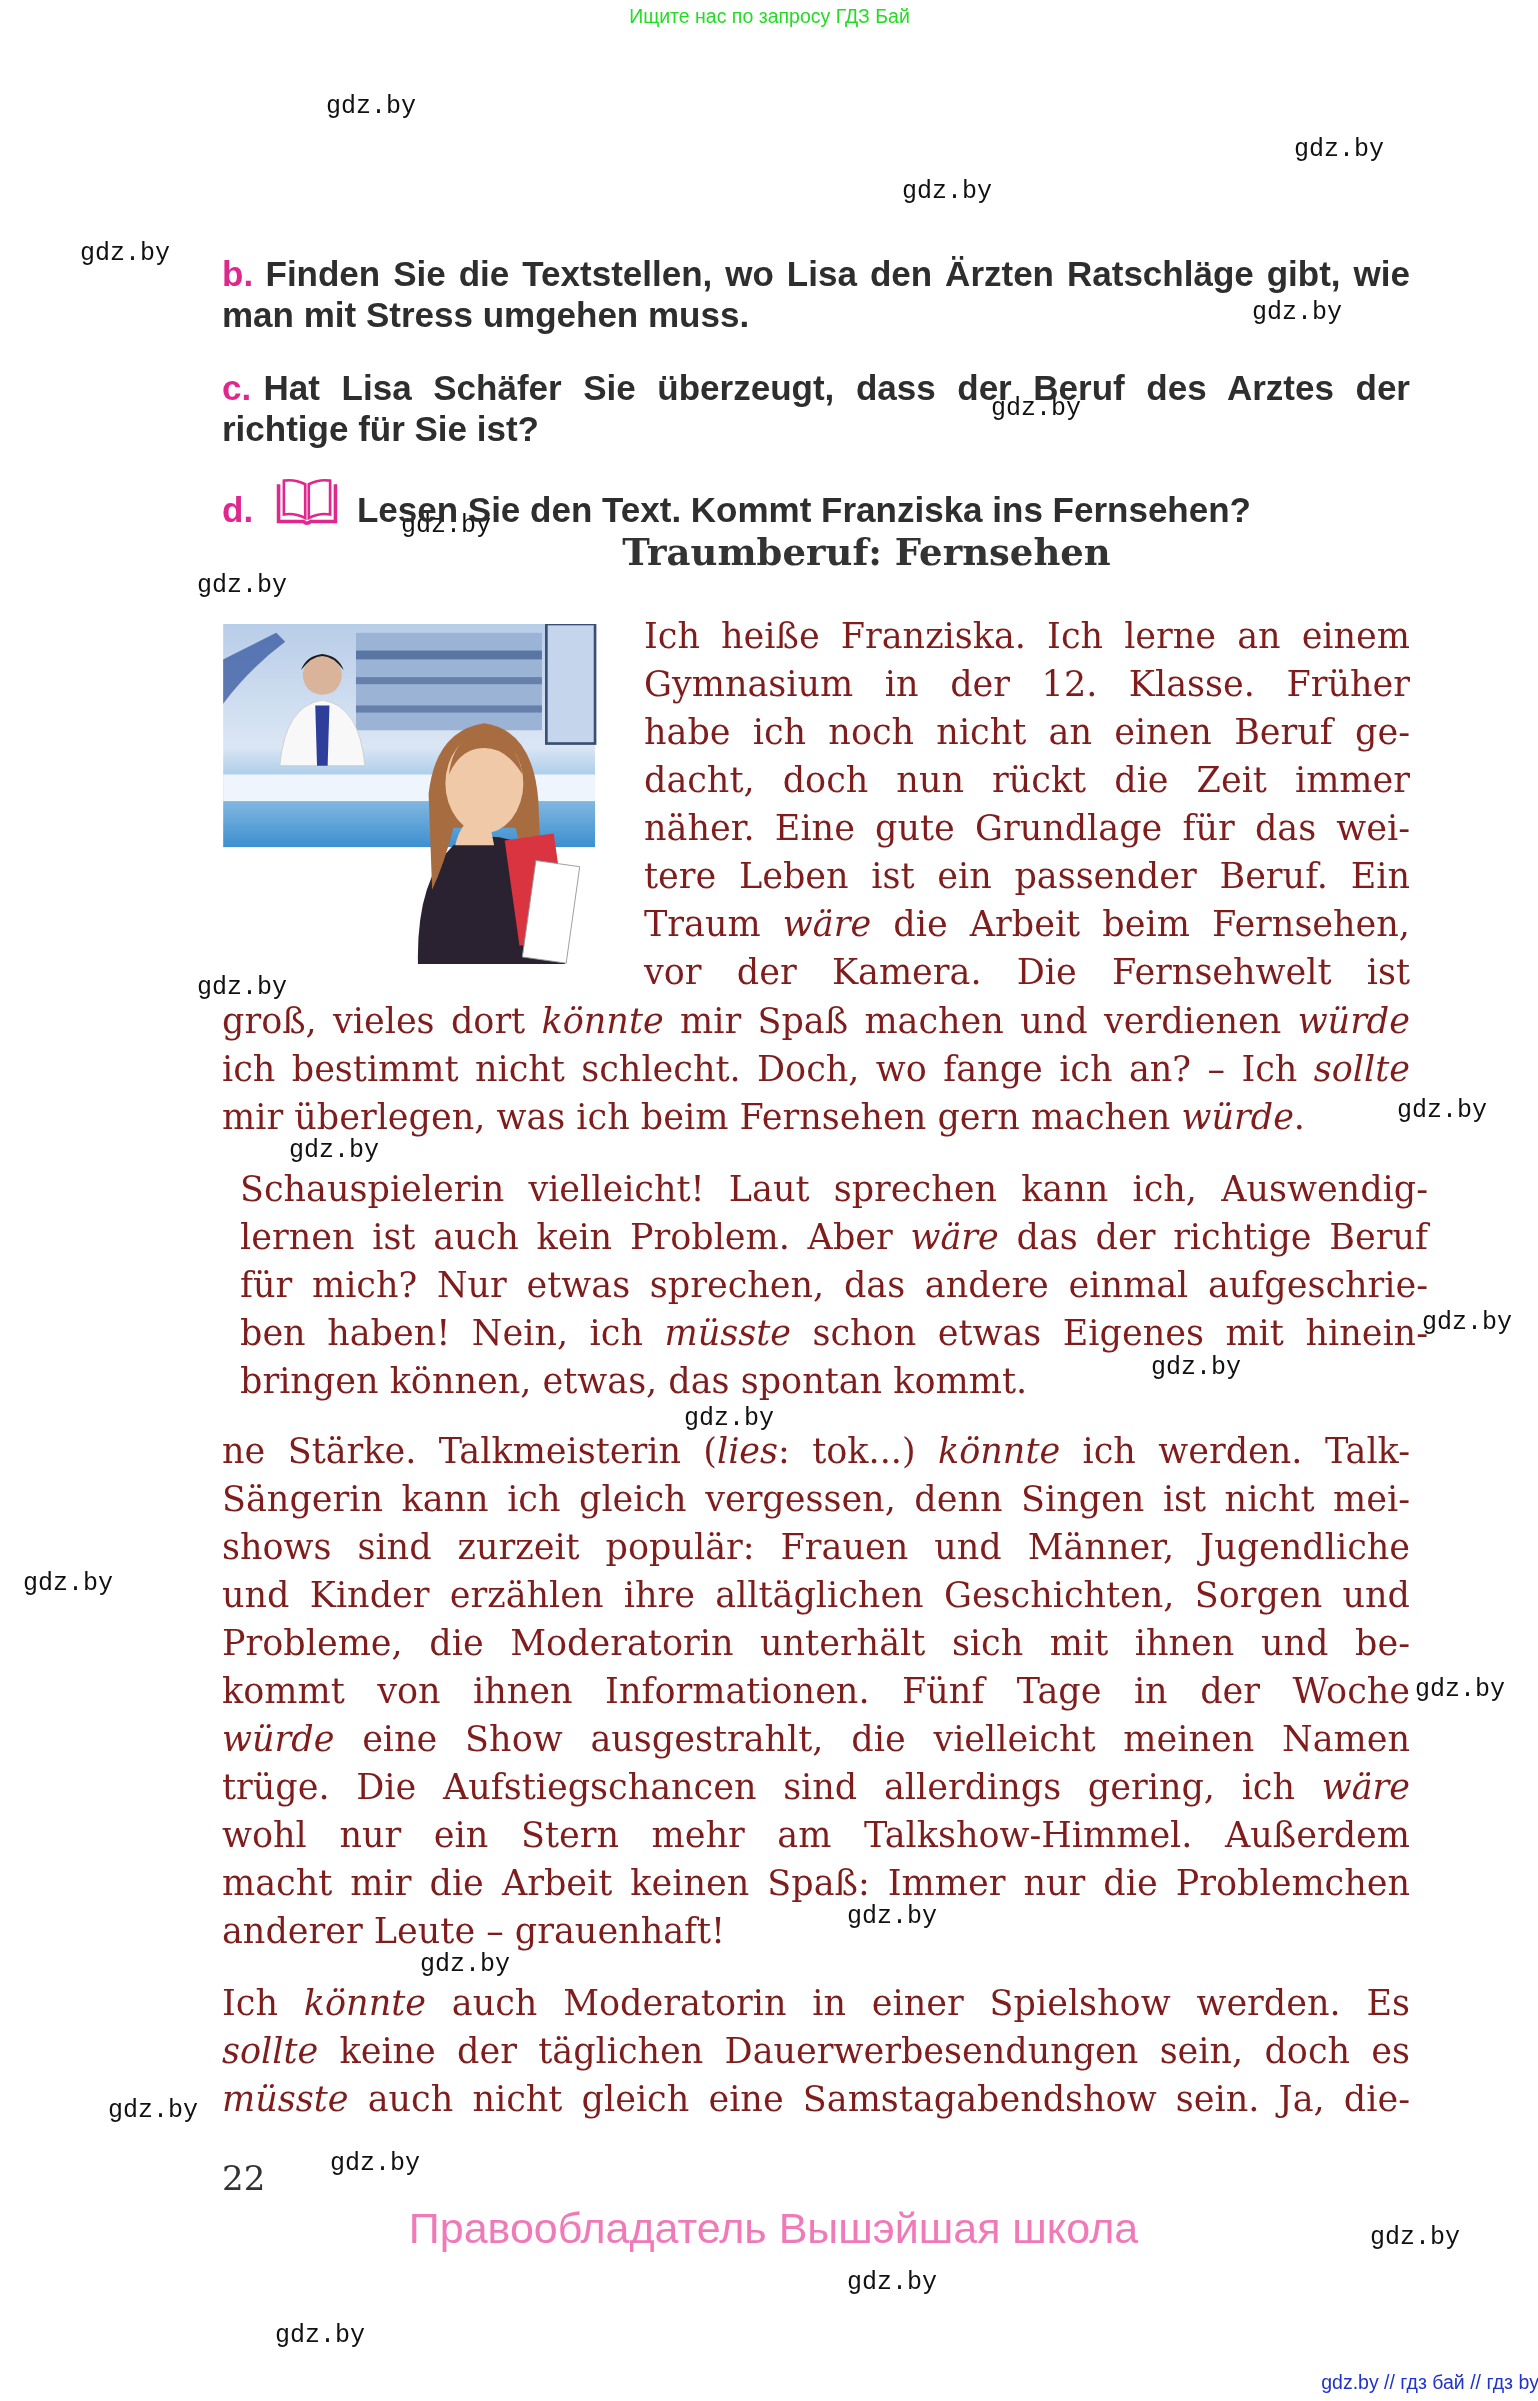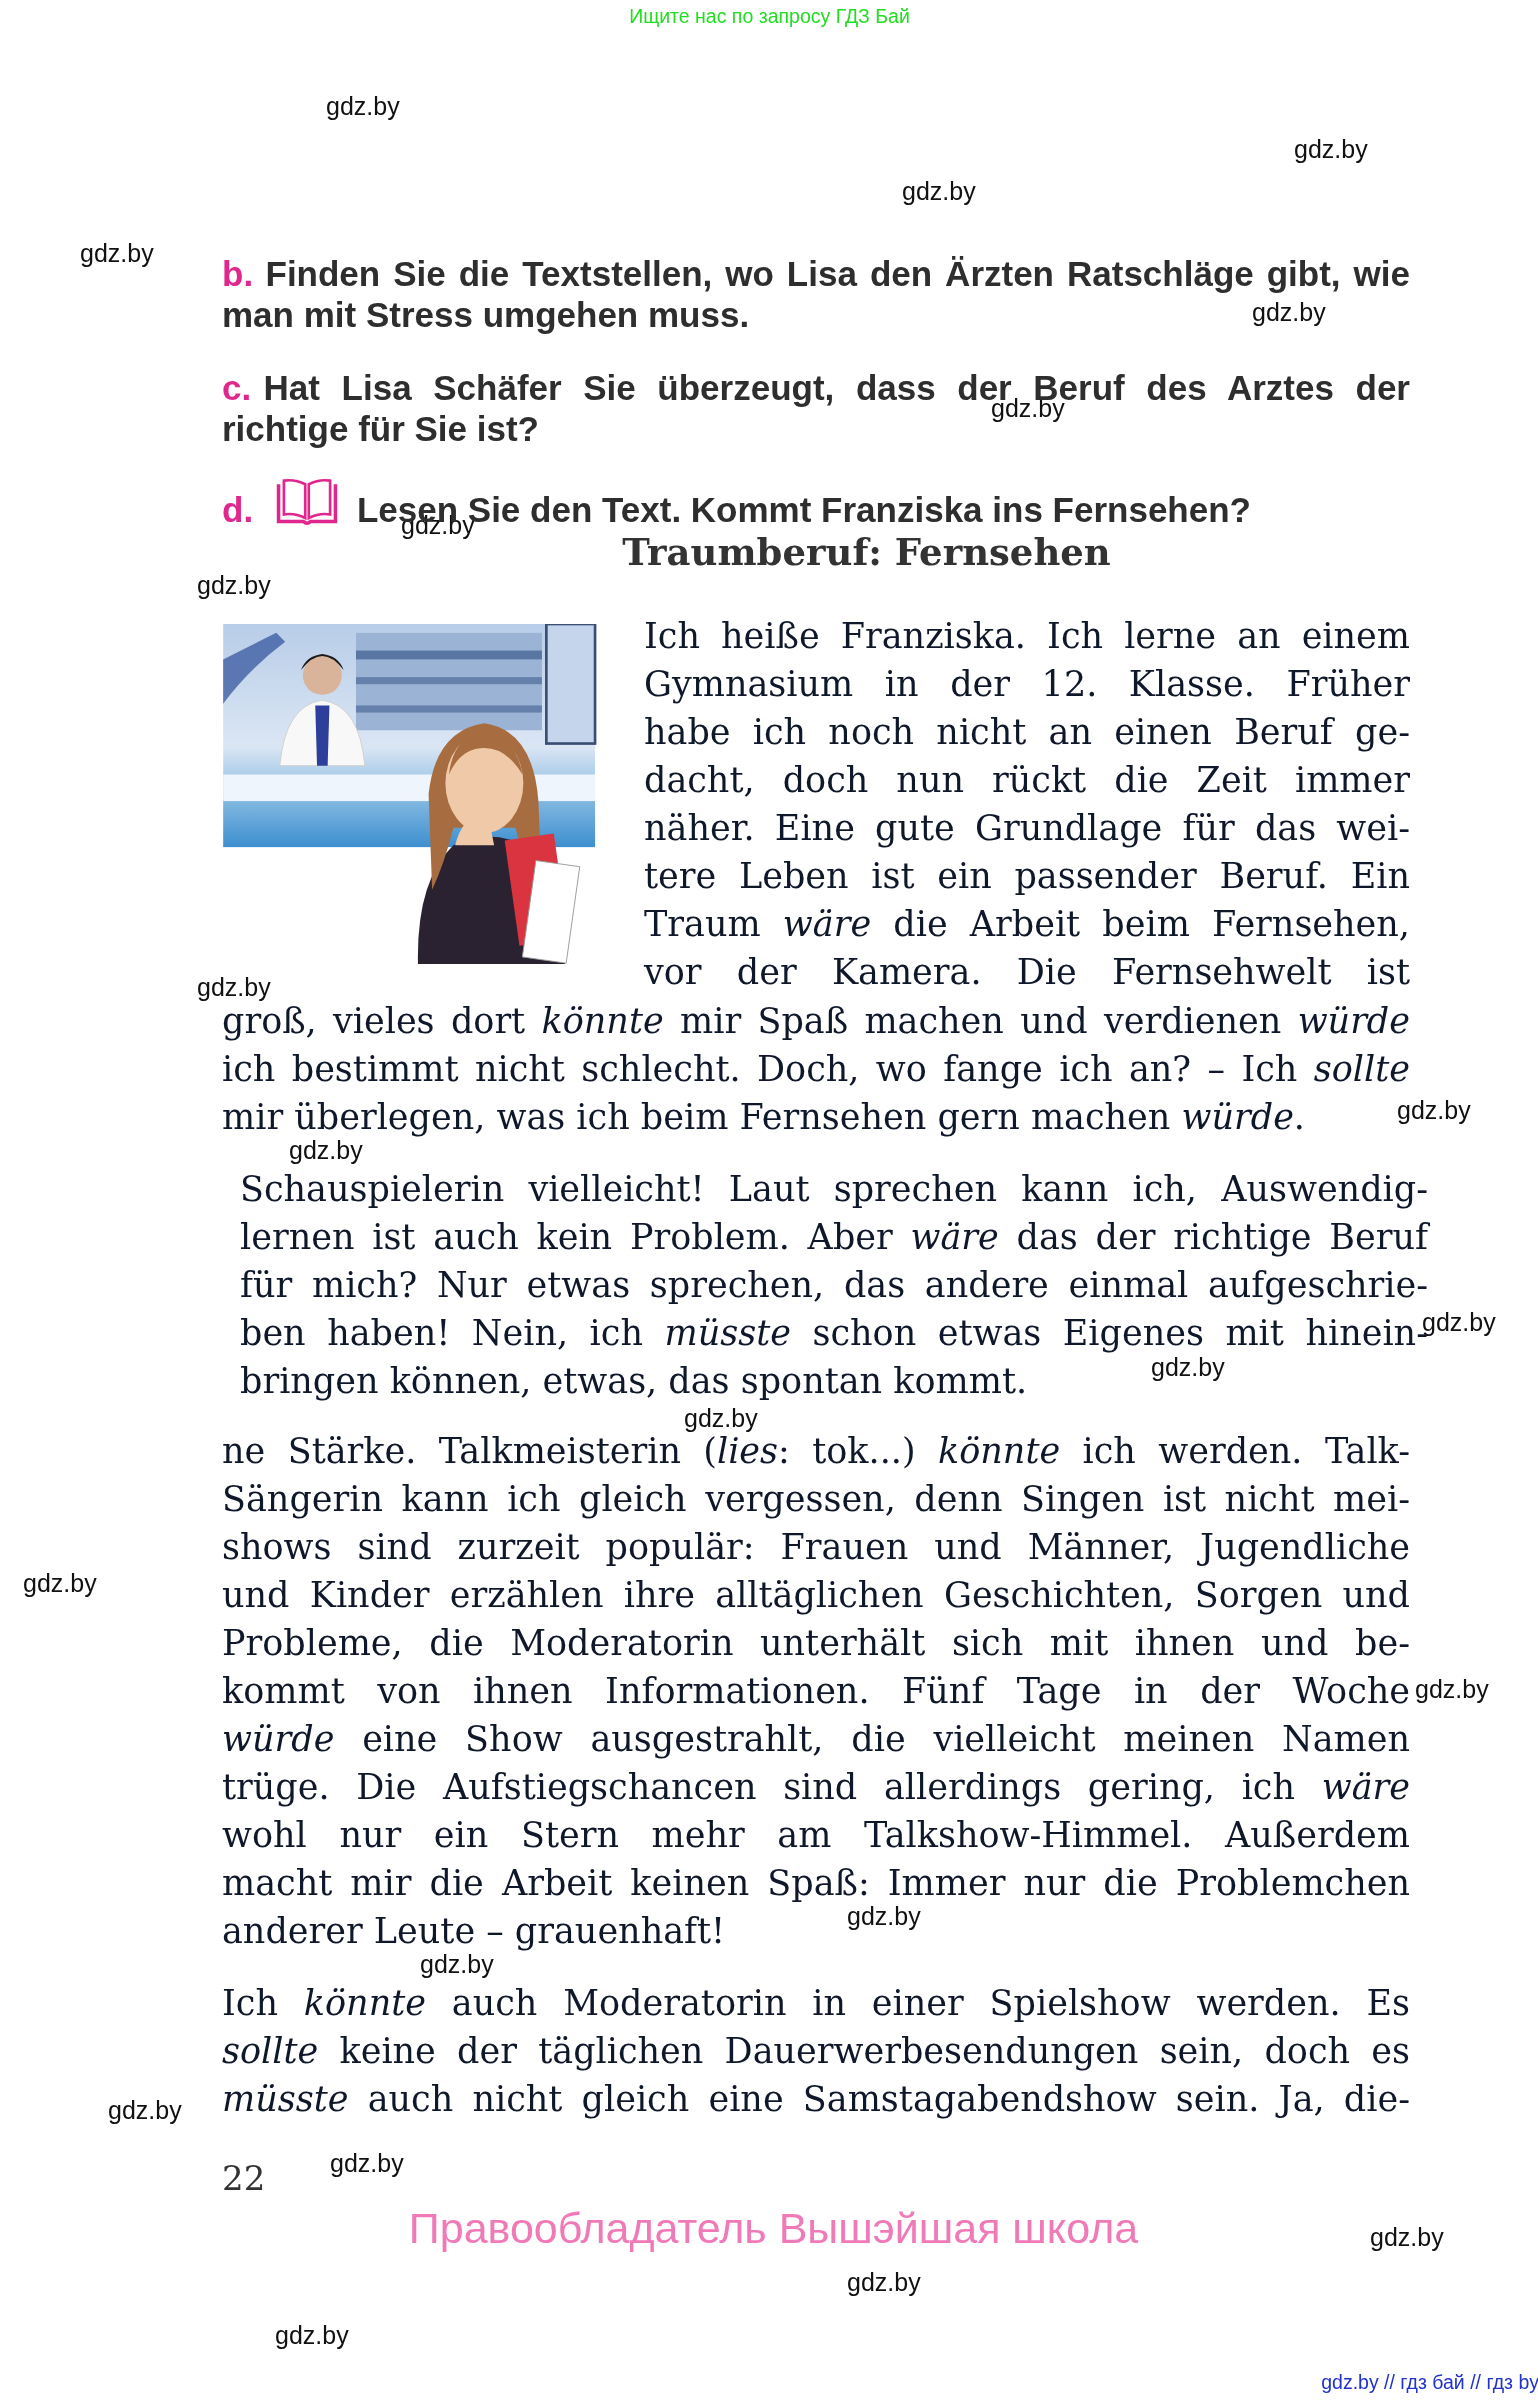--- a/index.html
+++ b/index.html
@@ -1,24 +1,24 @@
 <!DOCTYPE html>
 <html style="font-size:14px"><head>
 <meta charset="utf-8">
 <style>
   html, body { margin: 0; padding: 0; background: #ffffff; }
   body { width: 1539px; height: 2401px; position: relative; overflow: hidden; font-family: "Liberation Sans", sans-serif; }
   .top-banner { position: absolute; left: 0; width: 1539px; top: 5.3px; text-align: center; color: #22dd22; font-size: 19.5px; font-family: "Liberation Sans", sans-serif; }
-  .wm { position: absolute; font-family: Liberation Sans, sans-serif; font-size: 25px; color: #111; white-space: nowrap; }
+  .wm { position: absolute; font-family: Liberation Mono, monospace; font-size: 25px; color: #111; white-space: nowrap; }
   .task { position: absolute; left: 222px; width: 1188px; font-family: "Liberation Sans", sans-serif; font-weight: bold; font-size: 35px; line-height: 41px; color: #2e2e2e; text-align: justify; margin-top: 21px; }
   .task .letter { color: #e0278e; margin-right: 12.4px; }
   .book-icon { display: inline-block; width: 64px; height: 50px; vertical-align: -5.3px; margin-right: 17.7px; }
   .title { position: absolute; left: 0; width: 1539px; top: 530px; text-align: center; font-family: "DejaVu Serif", serif; font-weight: bold; font-size: 37px; color: #333; padding-left: 98px; box-sizing: border-box; margin-left: 48px; }
   .photo { position: absolute; left: 223px; top: 624px; width: 374px; height: 340px; }
-  .body-text { position: absolute; font-family: "DejaVu Serif", serif; font-size: 35px; line-height: 48px; color: #0f172a; text-align: justify; }
+  .body-text { position: absolute; font-family: "DejaVu Serif", serif; font-size: 35px; line-height: 48px; color: #7f1d1d; text-align: justify; }
   .line { display: block; text-align: justify; text-align-last: justify; white-space: nowrap; }
   .line.last { text-align-last: left; }
   .line i { font-style: italic; }
   .page-number { position: absolute; left: 222px; top: 2158px; font-family: "DejaVu Serif", serif; font-size: 34px; color: #333; }
   .copyright { position: absolute; left: 0; width: 1539px; top: 2204px; text-align: center; font-family: "Liberation Sans", sans-serif; font-size: 43px; color: #f07ab8; padding-left: 4px; }
   .footer { position: absolute; left: 0; width: 1539px; top: 2371px; text-align: right; font-family: "Liberation Sans", sans-serif; font-size: 19.5px; color: #2233cc; }
 </style>
 </head>
 <body>
 

